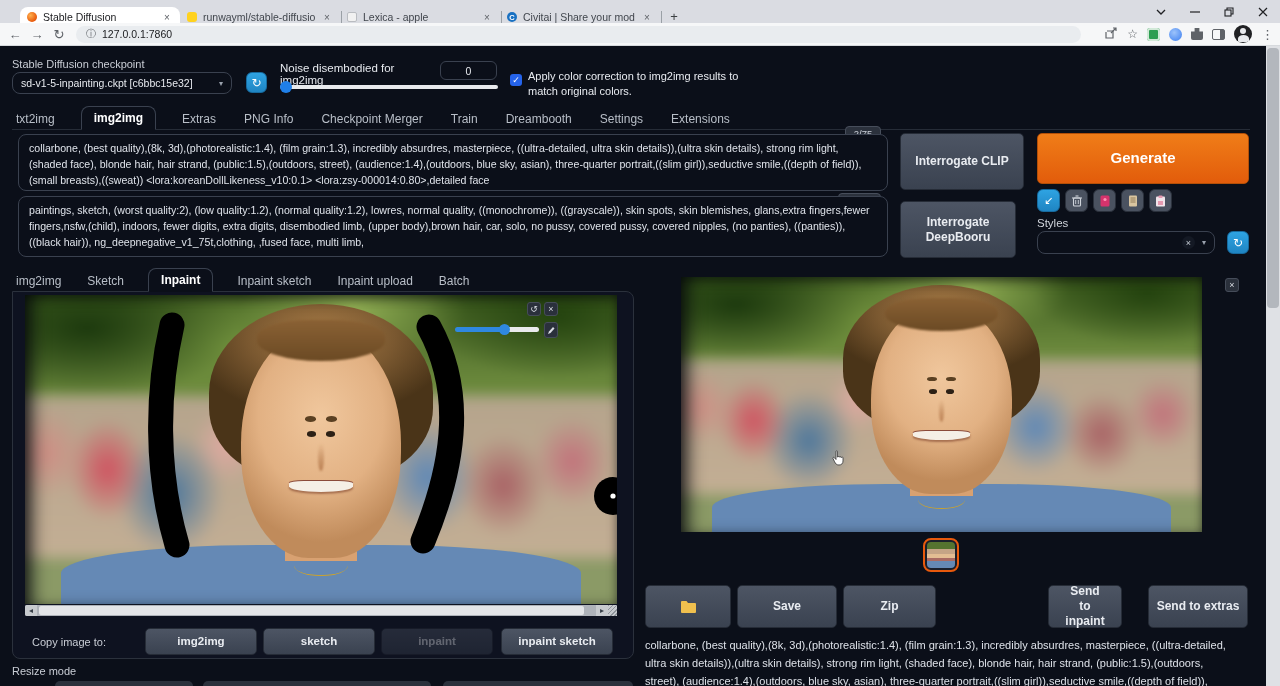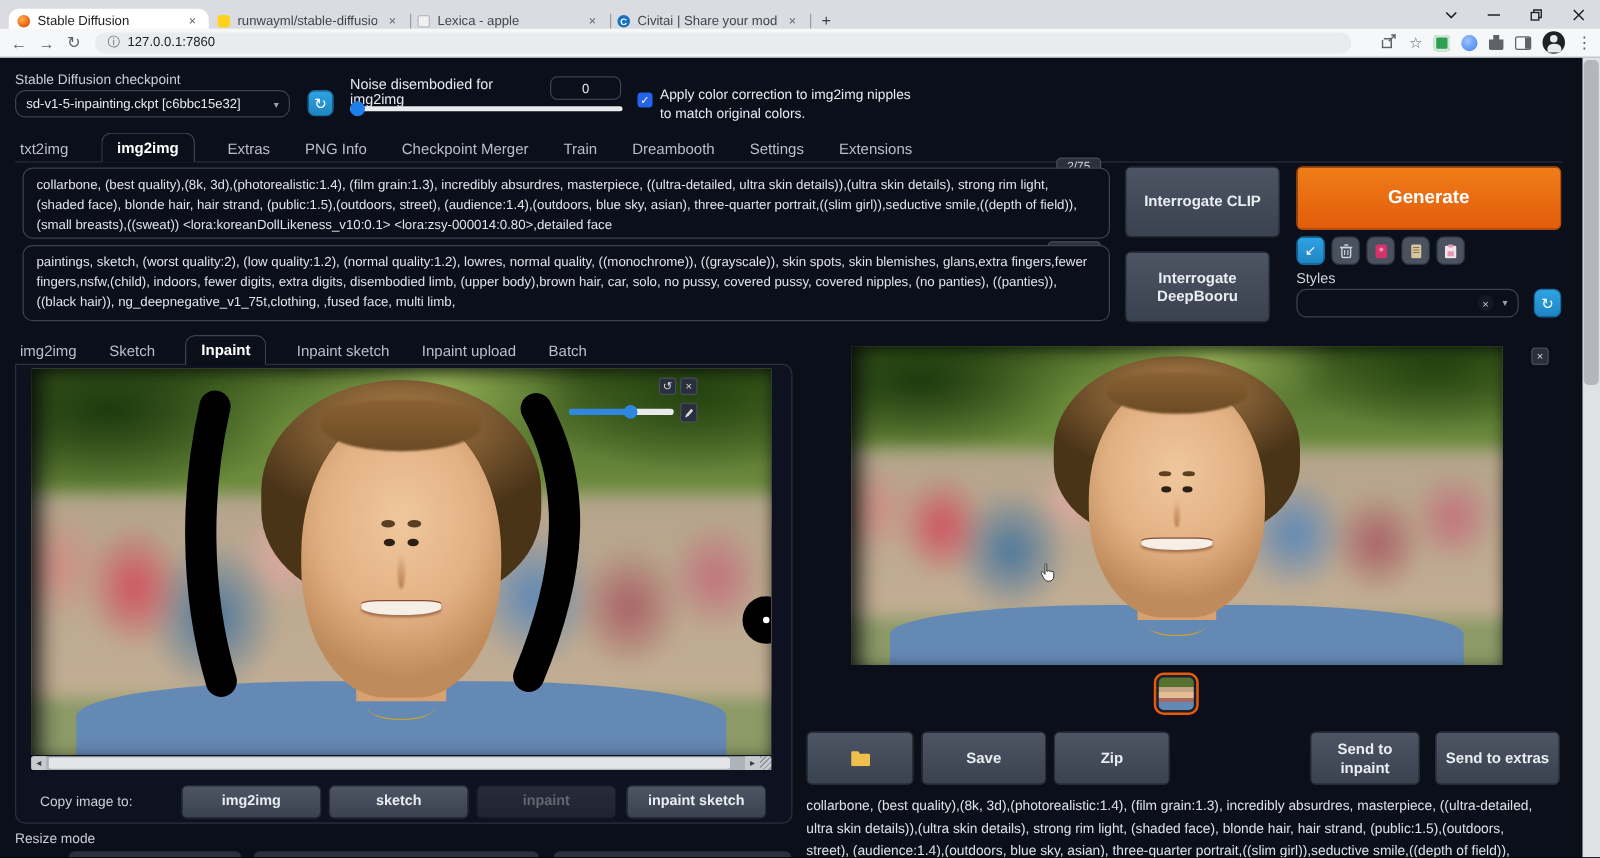--- a/index.html
+++ b/index.html
@@ -2,21 +2,21 @@
 <html><head>
 <meta charset="utf-8">
 <style>
   *{margin:0;padding:0;box-sizing:border-box;}
   html,body{background:#000;}
   body{font-family:"Liberation Sans","DejaVu Sans",sans-serif;}
   .screen{position:relative;width:1280px;height:686px;background:#0b0f19;overflow:hidden;}
   .abs{position:absolute;}
 
   
-  .tabstrip{position:absolute;left:0;top:0;width:1280px;height:27px;background:#dadce2;display:flex;align-items:flex-end;padding-left:7px;}
+  .tabstrip{position:absolute;left:0;top:0;width:1280px;height:27px;background:#dadce2;display:flex;align-items:flex-end;padding-left:20px;}
   .btab{height:20px;width:160px;display:flex;align-items:center;gap:6px;padding:0 7px;border-radius:8px 8px 0 0;color:#41464d;font-size:10.5px;position:relative;}
   .btab .sep{position:absolute;right:-2px;top:4px;width:1px;height:12px;background:#9aa0a6;}
   .btab.active{background:#fff;color:#202124;}
   .btab-title{flex:1;overflow:hidden;white-space:nowrap;text-overflow:clip;}
   .btab-close{width:12px;height:12px;border-radius:50%;display:flex;align-items:center;justify-content:center;font-size:10px;color:#5f6368;}
   .fav{width:10px;height:10px;border-radius:50%;flex:none;}
   .fav-sd{background:radial-gradient(circle at 35% 35%,#ffb14e,#e8590c 70%);}
   .fav-hf{background:#ffd21e;border-radius:3px;}
   .fav-lex{background:#f1f1f1;border:1px solid #b9bcc1;border-radius:2px;}
   .fav-civ{background:#1971c2;color:#fff;font-size:7.5px;font-weight:700;display:flex;align-items:center;justify-content:center;}
@@ -190,21 +190,21 @@
   </div>
   <div class="abs refbtn" style="left:246px;top:72px;width:21px;height:21px;">↻</div>
 
   <div class="abs" style="left:280px;top:62px;width:160px;font-size:11.5px;color:#e6e9ee;">Noise disembodied for img2img</div>
   <div class="abs input" style="left:440px;top:61px;width:57px;height:19px;display:flex;align-items:center;justify-content:center;font-size:10.5px;border-radius:6px;">0</div>
   <div class="abs" style="left:280px;top:85px;width:218px;height:4px;background:#e8eaed;border-radius:2px;">
     <div class="abs" style="left:0;top:-4px;width:12px;height:12px;border-radius:50%;background:#1f7fe8;"></div>
   </div>
 
   <div class="abs" style="left:510px;top:74px;width:12px;height:12px;background:#2563eb;border-radius:3px;color:#fff;font-size:9px;display:flex;align-items:center;justify-content:center;">✓</div>
-  <div class="abs" style="left:528px;top:69px;width:212px;font-size:11px;color:#e8ebf0;line-height:1.35;">Apply color correction to img2img nipples to match original colors.</div>
+  <div class="abs" style="left:528px;top:69px;width:212px;font-size:11px;color:#e8ebf0;line-height:1.35;">Apply color correction to img2img results to match original colors.</div>
 
   <div class="abs hairline" style="left:12px;top:129px;width:1238px;"></div>
   <div class="abs" style="left:14px;top:106px;display:flex;gap:24px;align-items:flex-end;height:24px;">
     <span class="tabtxt">txt2img</span>
     <span class="tabactive">img2img</span>
     <span class="tabtxt">Extras</span>
     <span class="tabtxt">PNG Info</span>
     <span class="tabtxt">Checkpoint Merger</span>
     <span class="tabtxt">Train</span>
     <span class="tabtxt">Dreambooth</span>
@@ -360,18 +360,18 @@
     <div style="width:100%;height:100%;border-radius:4px;background:linear-gradient(180deg,#55732f 0 28%,#c5a486 28% 45%,#e3bd93 45% 62%,#a96a63 62% 74%,#6589b5 74% 100%);"></div>
   </div>
 
   <div class="abs gbtn" style="left:645px;top:585px;width:86px;height:43px;">
     <svg width="17" height="13" viewBox="0 0 17 13">
         <path d="M1 2 a1 1 0 0 1 1-1 h4.5 l1.5 2 h7 a1 1 0 0 1 1 1 v8 a1 1 0 0 1 -1 1 h-13 a1 1 0 0 1 -1-1 Z" fill="#f0c04e"></path>
       </svg>
   </div>
   <div class="abs gbtn" style="left:737px;top:585px;width:100px;height:43px;">Save</div>
   <div class="abs gbtn" style="left:843px;top:585px;width:93px;height:43px;text-align:center;">Zip</div>
-  <div class="abs gbtn" style="left:1048px;top:585px;width:88px;height:43px;padding:0 16px;">Send to inpaint</div>
+  <div class="abs gbtn" style="left:1048px;top:585px;width:74px;height:43px;padding:0 16px;">Send to inpaint</div>
   <div class="abs gbtn" style="left:1148px;top:585px;width:100px;height:43px;">Send to extras</div>
 
   <div class="abs" style="left:645px;top:637px;width:588px;height:49px;overflow:hidden;font-size:11px;line-height:1.62;color:#dde1e8;">collarbone, (best quality),(8k, 3d),(photorealistic:1.4), (film grain:1.3), incredibly absurdres, masterpiece, ((ultra-detailed, ultra skin details)),(ultra skin details), strong rim light, (shaded face), blonde hair, hair strand, (public:1.5),(outdoors, street), (audience:1.4),(outdoors, blue sky, asian), three-quarter portrait,((slim girl)),seductive smile,((depth of field)), (small breasts),((sweat)) &lt;lora:koreanDollLikeness_v10:0.1&gt; &lt;lora:zsy-000014:0.80&gt;,detailed face</div>
 
 </div>
 
 </body></html>

